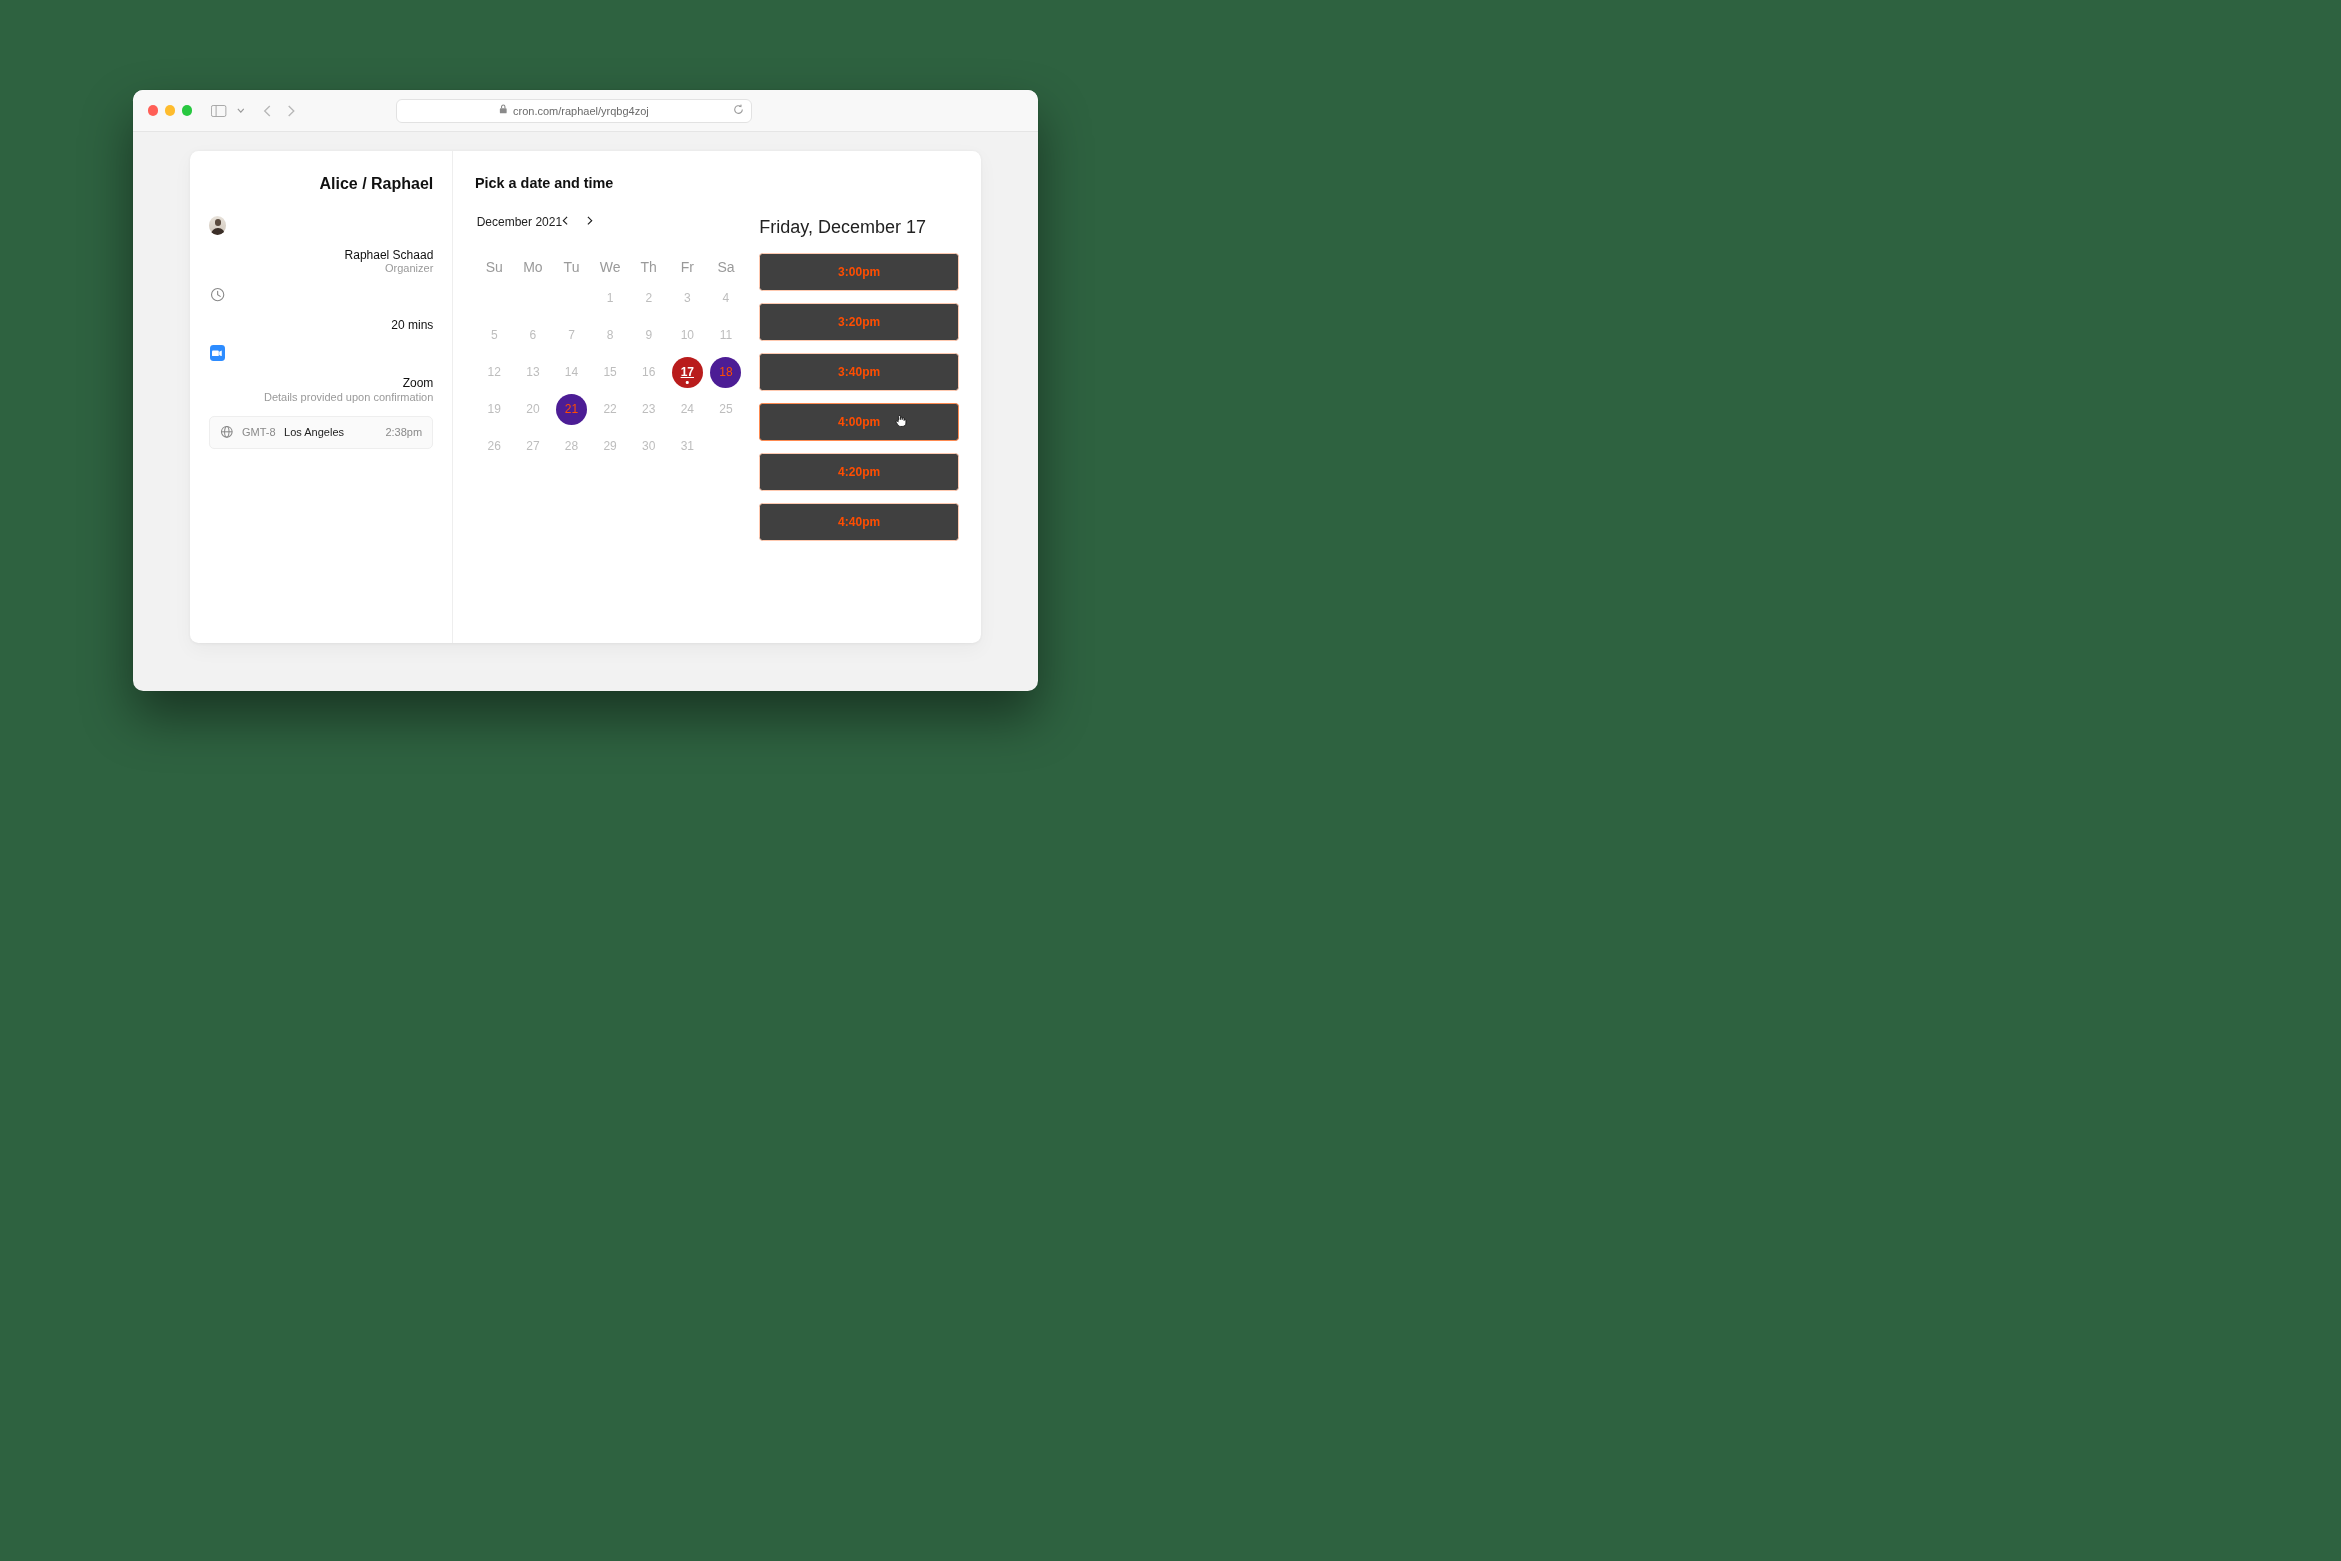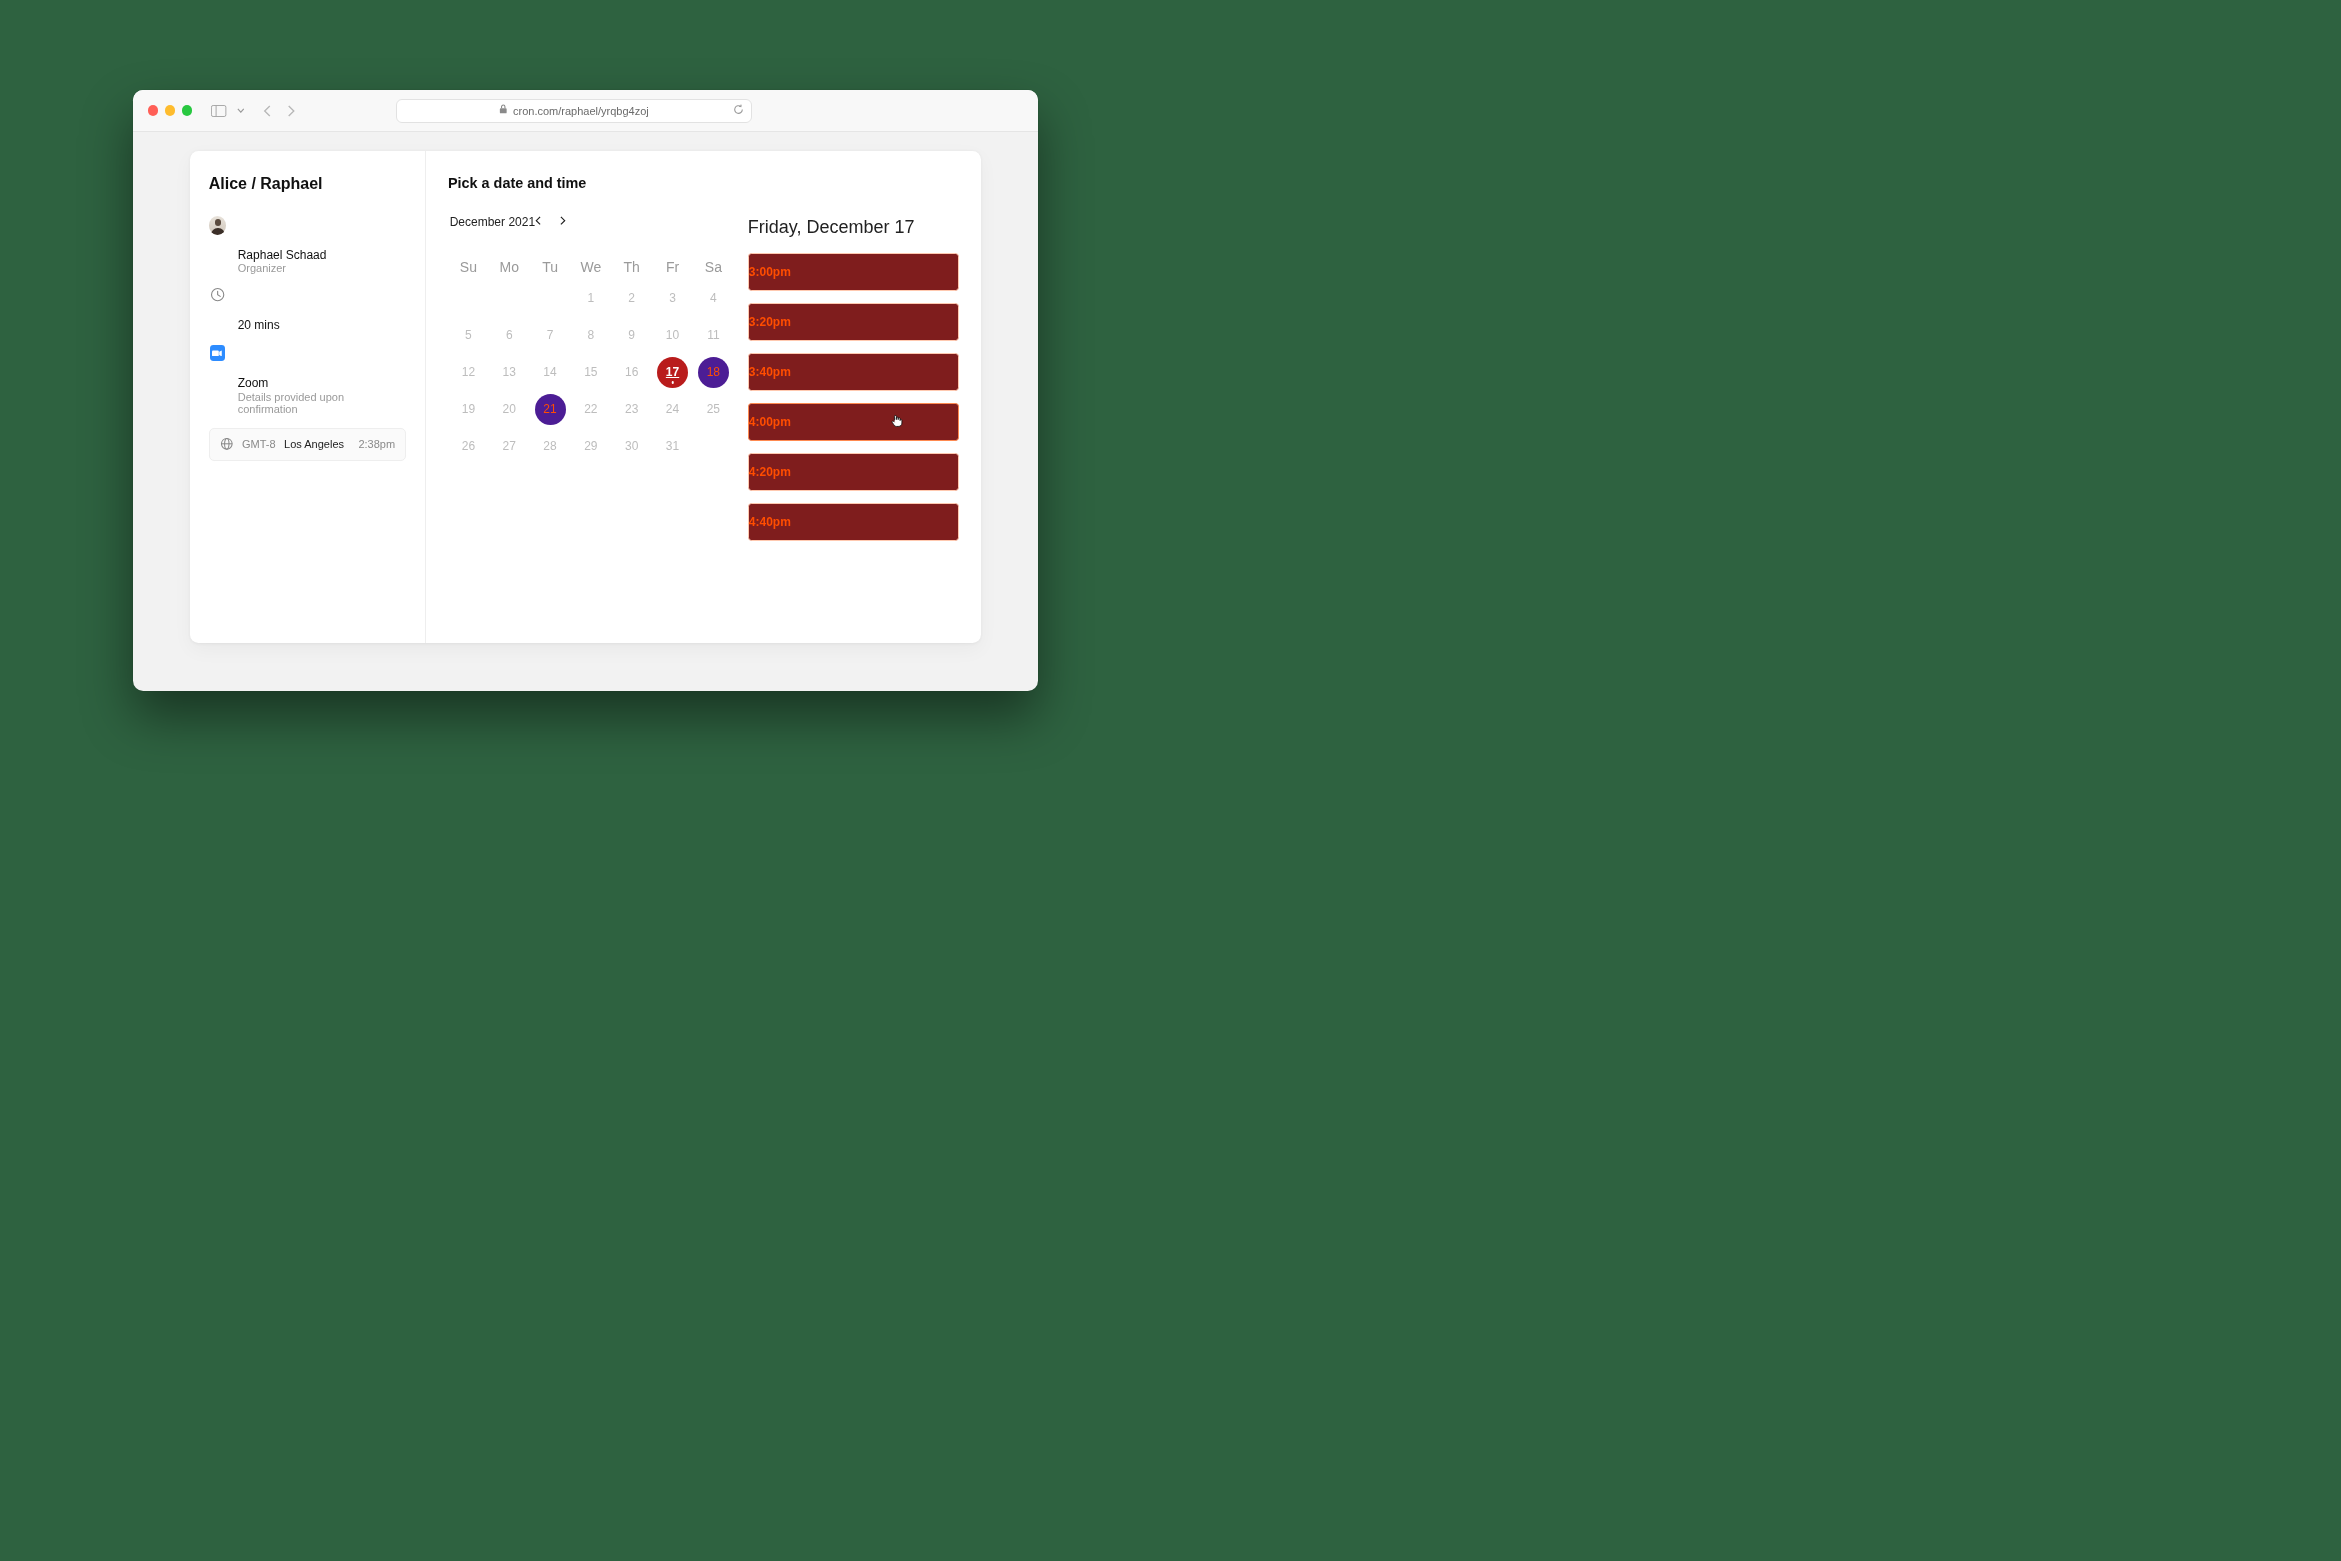--- a/index.html
+++ b/index.html
@@ -74,23 +74,24 @@
   }
   .card {
     width: 791px;
     height: 492px;
     background: #fff;
     border-radius: 8.5px;
     box-shadow: 0 0.8px 3.4px rgba(0,0,0,0.05), 0 6.8px 20.4px rgba(0,0,0,0.04);
     display: flex;
   }
   .left {
-    width: 236px;
+    width: 263px;
     border-right: 0.8px solid #eee;
     padding: 24px 18.7px 24px 18.7px;
+    text-align: right;
   }
   .title {
     font-size: 16px;
     font-weight: 700;
     color: #111;
     margin-bottom: 17px;
   }
   .row {
     display: flex;
     align-items: flex-start;
@@ -210,27 +211,27 @@
     font-size: 18px;
     color: #222;
     margin-bottom: 15.3px;
     margin-top: 42px;
   }
   .slot {
     border: 0.8px solid #ffc9b0;
     color: #ff4d00;
     font-weight: 600;
     font-size: 12px;
-    text-align: left;
+    text-align: center;
     padding: 11px 0;
     border-radius: 3.4px;
     margin-bottom: 12px;
     cursor: pointer;
     position: relative;
-    background: #7f1d1d;
+    background: #404040;
   }
   .slot.hover { border-color: #ff8a50; }
   .cursor-hand {
     position: absolute;
     top: 50%;
     left: 68%;
     transform: translateY(-50%);
     color: #111;
   }
 </style>

